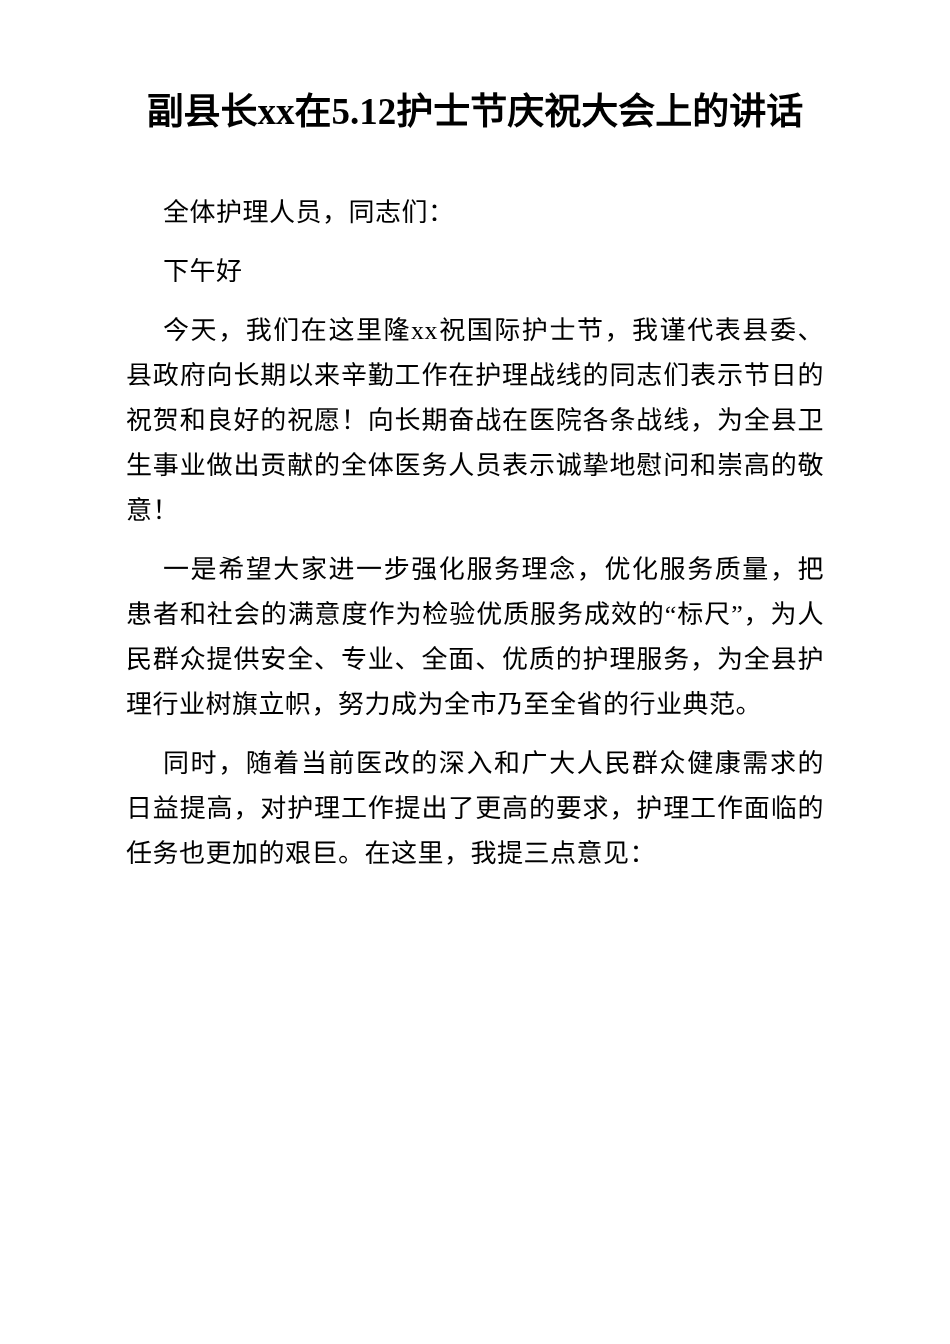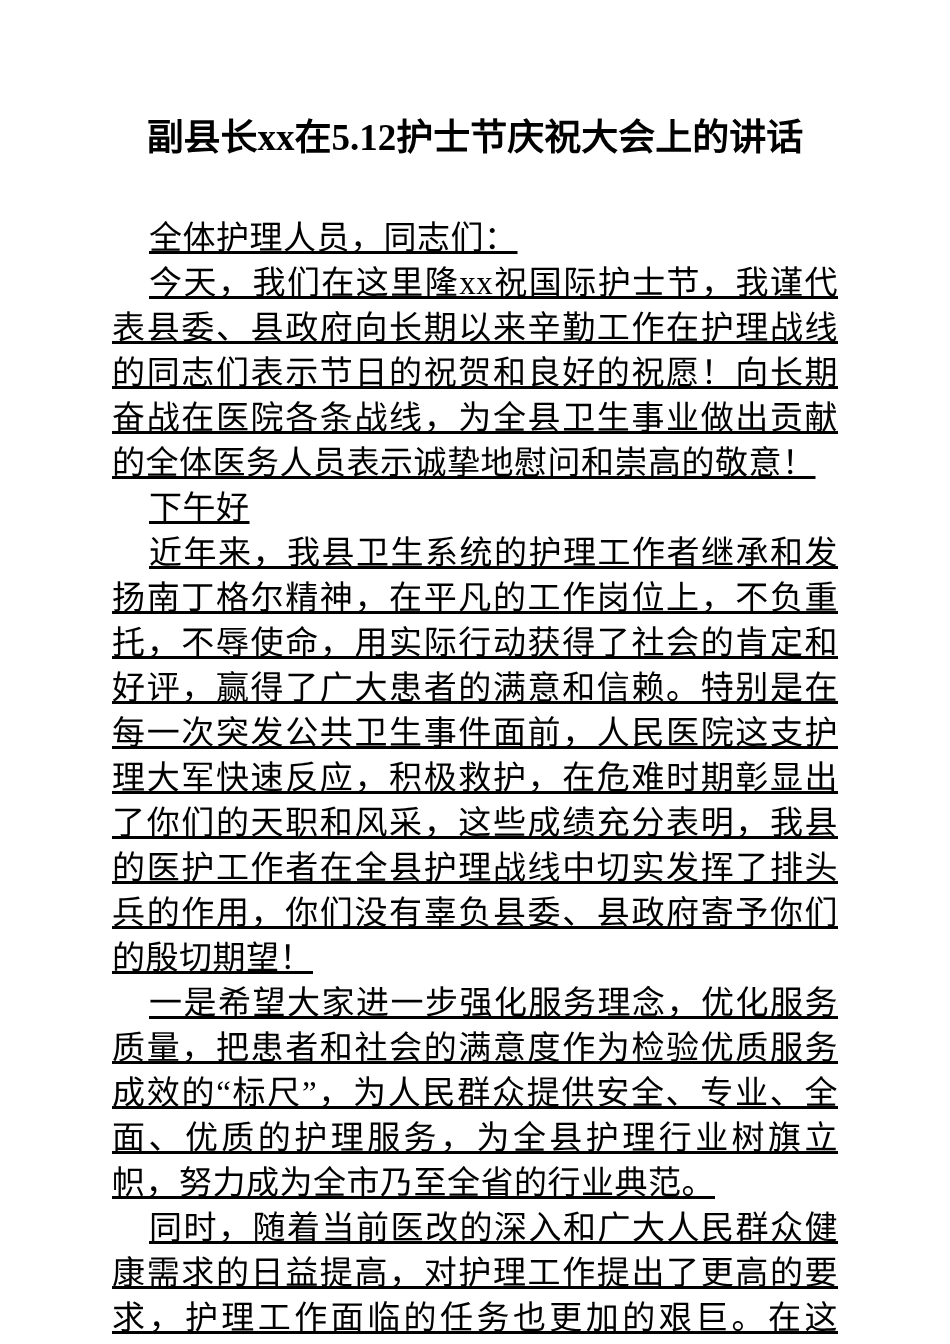--- a/index.html
+++ b/index.html
@@ -11,56 +11,54 @@
     width: 950px;
     height: 1344px;
     overflow: hidden;
   }
   .page {
     box-sizing: border-box;
     width: 950px;
     height: 992px;
     background: #ffffff;
     color: #000000;
-    padding: 114px 112px 0 112px;
+    padding: 88px 112px 0 112px;
     font-family: "Liberation Serif", "DejaVu Serif", serif;
   }
   .doc-title {
     margin: 0 0 54px 0;
     font-size: 37px;
     line-height: 48px;
     font-weight: 700;
     text-align: center;
     color: #000000;
     font-family: "Liberation Serif", "DejaVu Serif", serif;
   }
   .doc-para {
-    margin: 0;
-    font-size: 33px;
+    margin: 14px;
+    font-size: 26px;
     line-height: 45px;
     font-weight: 400;
     color: #000000;
     text-align: justify;
     text-justify: inter-ideograph;
     text-indent: 37px;
     letter-spacing: 0.5px;
     word-break: normal;
-    text-decoration: underline;
   }
 </style>
 </head>
 <body>
 
 <div class="page">
   <h1 class="doc-title">副县长xx在5.12护士节庆祝大会上的讲话</h1>
 
   <p class="doc-para">全体护理人员，同志们：</p>
 
+  <p class="doc-para">下午好</p>
+
   <p class="doc-para">今天，我们在这里隆xx祝国际护士节，我谨代表县委、县政府向长期以来辛勤工作在护理战线的同志们表示节日的祝贺和良好的祝愿！向长期奋战在医院各条战线，为全县卫生事业做出贡献的全体医务人员表示诚挚地慰问和崇高的敬意！</p>
 
-  <p class="doc-para">下午好</p>
-
-  <p class="doc-para">近年来，我县卫生系统的护理工作者继承和发扬南丁格尔精神，在平凡的工作岗位上，不负重托，不辱使命，用实际行动获得了社会的肯定和好评，赢得了广大患者的满意和信赖。特别是在每一次突发公共卫生事件面前，人民医院这支护理大军快速反应，积极救护，在危难时期彰显出了你们的天职和风采，这些成绩充分表明，我县的医护工作者在全县护理战线中切实发挥了排头兵的作用，你们没有辜负县委、县政府寄予你们的殷切期望！</p>
 
   <p class="doc-para">一是希望大家进一步强化服务理念，优化服务质量，把患者和社会的满意度作为检验优质服务成效的“标尺”，为人民群众提供安全、专业、全面、优质的护理服务，为全县护理行业树旗立帜，努力成为全市乃至全省的行业典范。</p>
 
   <p class="doc-para">同时，随着当前医改的深入和广大人民群众健康需求的日益提高，对护理工作提出了更高的要求，护理工作面临的任务也更加的艰巨。在这里，我提三点意见：</p>
 </div>
 
 </body></html>

